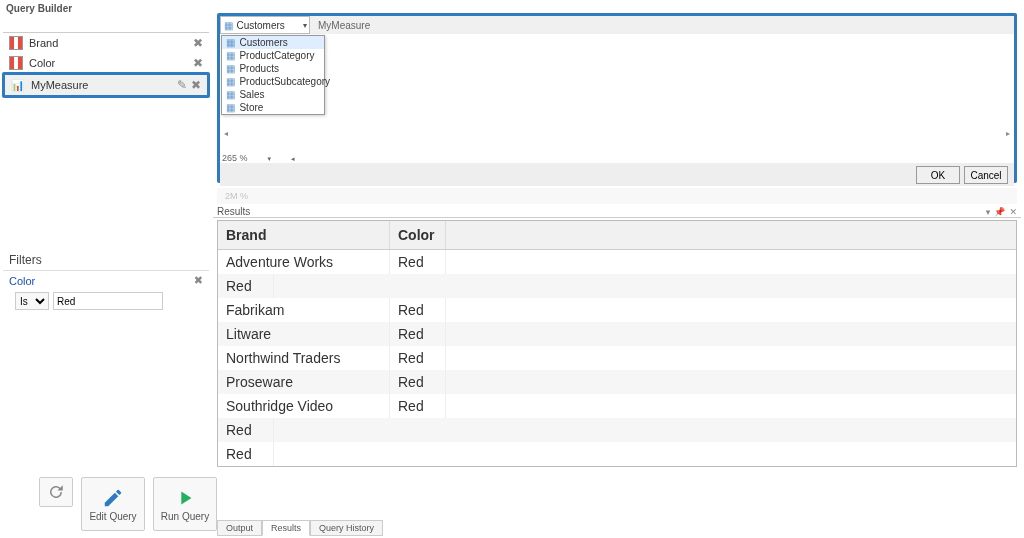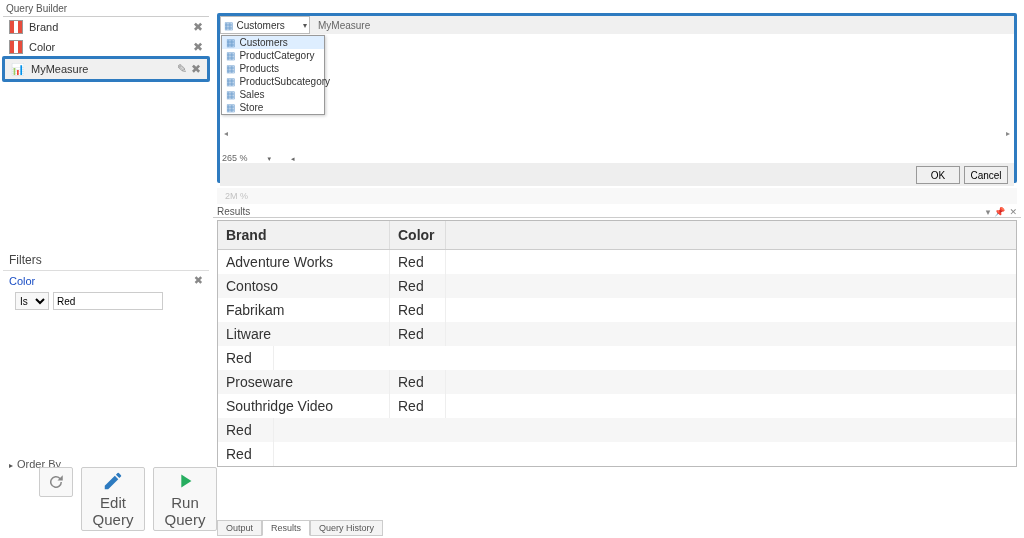--- a/index.html
+++ b/index.html
@@ -1,20 +1,20 @@
 <!DOCTYPE html>
 <html><head>
 <meta charset="utf-8">
 <style>
   * { box-sizing: border-box; margin: 0; padding: 0; font-family: "Segoe UI", Tahoma, sans-serif; }
   body { width: 1024px; height: 538px; background: #fff; font-size: 11px; color: #333; position: relative; overflow: hidden; }
 
   
   .left-panel { position: absolute; left: 3px; top: 3px; width: 206px; height: 532px; background: #fff; }
-  .qb-title { font-size: 10px; padding: 0 3px 2px 3px; color: #555; border-bottom: 1px solid #ccc; }
+  .qb-title { font-size: 10px; padding: 0 3px 18px 3px; color: #555; border-bottom: 1px solid #ccc; font-weight: bold; }
   .columns-header { display: flex; align-items: center; justify-content: space-between; padding: 2px 2px 2px 4px; border-bottom: 1px solid #ddd; }
   .columns-title { font-size: 13px; font-weight: 400; color: #444; }
   .columns-actions { display: flex; gap: 0; align-items: center; }
   .pencil-icon { color: #c0392b; padding: 2px 4px; }
   .new-btn { display: flex; align-items: center; gap: 2px; padding: 1px 4px; border: 3px solid #2e7bc0; border-radius: 2px; background: #fff; color: #333; font-size: 11px; cursor: pointer; }
   .new-btn .plus { color: #2ecc71; font-weight: bold; }
 
   .col-list { }
   .col-item { display: flex; align-items: center; padding: 3px 6px; gap: 6px; }
   .col-item .type-icon { width: 14px; height: 14px; display: inline-flex; align-items: center; justify-content: center; }
@@ -30,21 +30,21 @@
   .filter-field { color: #1a4ec4; font-size: 11px; flex: 1; }
   .filter-remove { color: #888; cursor: pointer; }
   .filter-cond { display: flex; gap: 4px; padding: 2px 6px 2px 12px; align-items: center; }
   .filter-cond select { height: 18px; font-size: 10px; border: 1px solid #ccc; background: #f8f8f8; width: 34px; }
   .filter-cond input { height: 18px; width: 110px; font-size: 10px; border: 1px solid #ccc; padding: 0 3px; }
 
   .orderby-section { position: absolute; left: 0; bottom: 62px; width: 206px; padding: 3px 6px; font-size: 11px; color: #555; display: flex; align-items: center; gap: 4px; }
   .orderby-section .caret::before { content: "▸"; font-size: 8px; }
 
   .run-buttons { position: absolute; left: 36px; bottom: 4px; display: flex; gap: 8px; }
-  .run-btn { width: 64px; height: 64px; border: 1px solid #ccc; background: #f8f8f8; display: flex; flex-direction: column; align-items: center; justify-content: center; gap: 2px; font-size: 15px; color: #555; cursor: pointer; border-radius: 2px; }
+  .run-btn { width: 64px; height: 54px; border: 1px solid #ccc; background: #f8f8f8; display: flex; flex-direction: column; align-items: center; justify-content: center; gap: 2px; font-size: 10px; color: #555; cursor: pointer; border-radius: 2px; }
   .run-btn svg { width: 22px; height: 22px; }
   .refresh-square { width: 34px; height: 30px; border: 1px solid #ccc; background: #f8f8f8; display: flex; align-items: center; justify-content: center; border-radius: 2px; }
   .refresh-square svg { width: 18px; height: 18px; fill: #888; }
 
   
   .editor-area { position: absolute; left: 217px; top: 13px; width: 800px; height: 170px; border: 3px solid #2e7bc0; border-radius: 2px; background: #fff; }
   .editor-top { display: flex; align-items: center; gap: 2px; padding: 0; background: #f0f0f0; height: 18px; }
   .table-combo { position: relative; width: 90px; height: 18px; background: #fff; border: 1px solid #bbb; display: flex; align-items: center; font-size: 10px; padding: 0 3px; }
   .table-combo .dd-arrow { position: absolute; right: 2px; color: #555; font-size: 8px; }
   .measure-name { font-size: 10px; color: #666; padding: 0 6px; }
@@ -121,24 +121,20 @@
       <span class="filter-remove">✖</span>
     </div>
     <div class="filter-cond">
       <select>
         <option>Is</option>
       </select>
       <input type="text" value="Red" style="">
     </div>
   </div>
 
-  <div class="orderby-section">
-    <span class="caret"></span>
-    <span>Order By</span>
-  </div>
 
   <div class="run-buttons">
     <div style="display:flex;flex-direction:column;align-items:center;">
       <div class="refresh-square">
         <svg viewBox="0 0 24 24">
             <path d="M17.65 6.35A8 8 0 1 0 20 12h-2a6 6 0 1 1-1.76-4.24L14 10h7V3l-3.35 3.35z"></path>
           </svg>
       </div>
     </div>
     <button class="run-btn">
@@ -227,32 +223,32 @@
     <div class="grid-head">
       <div class="cell col-brand">Brand</div>
       <div class="cell col-color">Color</div>
     </div>
     <div class="grid-body">
       <div class="row">
           <div class="cell col-brand">Adventure Works</div>
           <div class="cell col-color">Red</div>
         </div>
       <div class="row">
-          <div class="cell col-brand">Contoso</div>
           <div class="cell col-color">Red</div>
         </div>
       <div class="row">
           <div class="cell col-brand">Fabrikam</div>
           <div class="cell col-color">Red</div>
         </div>
       <div class="row">
           <div class="cell col-brand">Litware</div>
           <div class="cell col-color">Red</div>
         </div>
       <div class="row">
+          <div class="cell col-brand">Northwind Traders</div>
           <div class="cell col-color">Red</div>
         </div>
       <div class="row">
           <div class="cell col-brand">Proseware</div>
           <div class="cell col-color">Red</div>
         </div>
       <div class="row">
           <div class="cell col-brand">Southridge Video</div>
           <div class="cell col-color">Red</div>
         </div>

